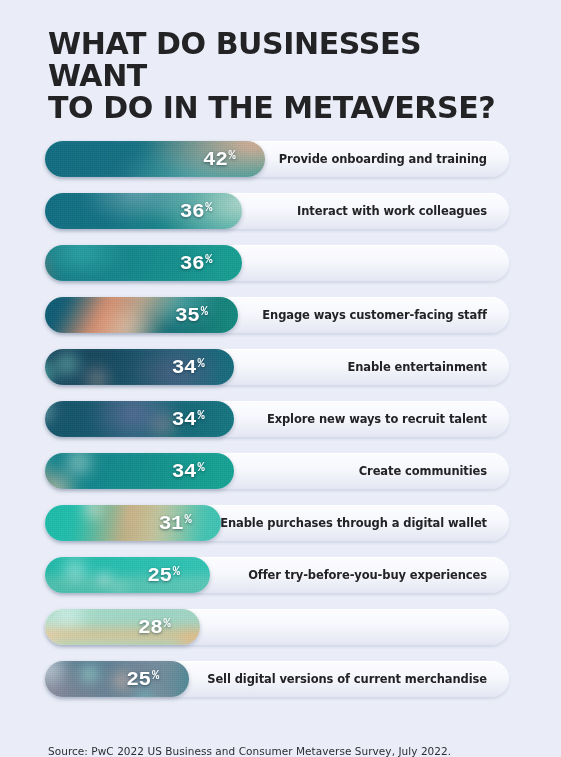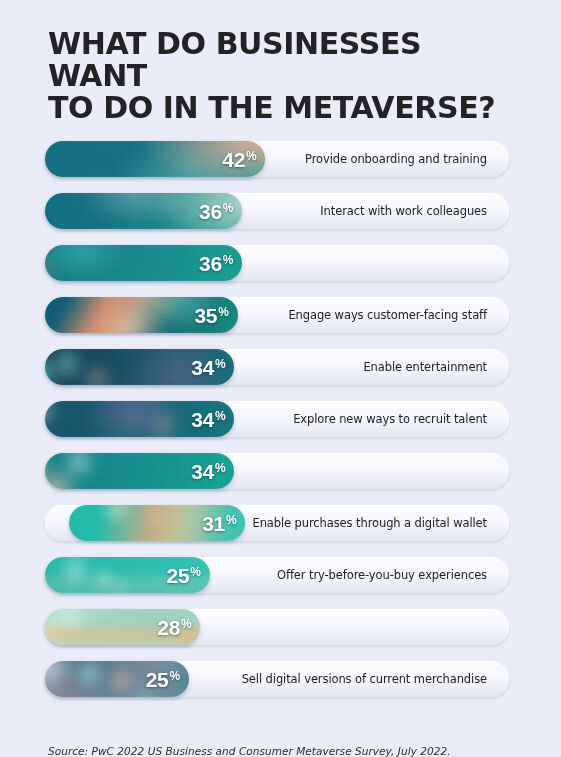--- a/index.html
+++ b/index.html
@@ -90,26 +90,26 @@
     opacity: 0.22;
     background-image:
       repeating-linear-gradient(0deg, rgba(255,255,255,.10) 0 1px, rgba(0,0,0,.10) 1px 2px),
       repeating-linear-gradient(90deg, rgba(255,255,255,.08) 0 1px, rgba(0,0,0,.08) 1px 2px);
   }
 
   .value {
     position: relative;
     z-index: 3;
     color: #ffffff;
-    font-family: Liberation Sans, sans-serif;
+    font-family: Liberation Mono, monospace;
     font-weight: 700;
     font-size: 21px;
     line-height: 1;
     letter-spacing: -0.3px;
-    padding-right: 9px;
+    padding-right: 30px;
     text-shadow: 0 1px 3px rgba(0,40,55,0.55);
     display: flex;
     align-items: flex-start;
     justify-content: space-between;
   }
   .value .pct {
     font-size: 12px;
     line-height: 1;
     margin-top: 1px;
     margin-left: 1px;
@@ -121,35 +121,34 @@
     right: 22px;
     top: 0;
     height: 36px;
     display: flex;
     align-items: center;
     justify-content: flex-end;
     text-align: right;
     z-index: 2;
     color: #232326;
     font-family: "DejaVu Sans", sans-serif;
-    font-weight: 400;
+    font-weight: 700;
     font-size: 11.5px;
     line-height: 1.25;
     letter-spacing: -0.1px;
     white-space: pre-line;
   }
 
   
   .source {
     margin: 20px 48px 0 48px;
     font-family: "DejaVu Sans", sans-serif;
     font-size: 10.5px;
     color: #2d2d33;
     letter-spacing: 0.05px;
-    font-style: italic;
   }
 </style>
 </head>
 <body>
 
 <div class="infographic">
 
   <div class="title-block">
     <h1 class="chart-title">WHAT DO BUSINESSES WANT
 TO DO IN THE METAVERSE?</h1>
@@ -222,33 +221,34 @@
           <div class="tex" style="background-image: radial-gradient(circle at 7% 70%, rgba(245, 165, 120, 0.85) 0%, rgba(245, 165, 120, 0) 9%), radial-gradient(circle at 17% 34%, rgba(190, 225, 230, 0.55) 0%, rgba(190, 225, 230, 0) 8%), radial-gradient(22% 95% at 48% 40%, rgba(150, 120, 180, 0.5) 0%, rgba(150, 120, 180, 0) 72%), radial-gradient(circle at 58% 60%, rgba(200, 160, 150, 0.45) 0%, rgba(200, 160, 150, 0) 10%), radial-gradient(32% 130% at 96% 55%, rgba(22, 130, 135, 0.75) 0%, rgba(22, 130, 135, 0) 76%), linear-gradient(100deg, rgb(18, 75, 99) 0%, rgb(20, 89, 110) 40%, rgb(20, 113, 126) 76%, rgb(23, 127, 132) 100%);"></div>
           <div class="grain"></div>
           <div class="value">
             <span>34</span>
             <span class="pct">%</span>
           </div>
         </div>
       </div>
       <div class="bar-row">
         <div class="bar-track"></div>
+        <div class="bar-label">Create communities</div>
         <div class="bar-fill" style="width: 40.8%;">
           <div class="tex" style="background-image: radial-gradient(circle at 10% 78%, rgba(246, 150, 95, 0.9) 0%, rgba(246, 150, 95, 0) 13%), radial-gradient(circle at 22% 84%, rgba(250, 210, 180, 0.7) 0%, rgba(250, 210, 180, 0) 11%), radial-gradient(circle at 14% 30%, rgba(150, 230, 215, 0.7) 0%, rgba(150, 230, 215, 0) 9%), radial-gradient(circle at 30% 34%, rgba(205, 235, 225, 0.6) 0%, rgba(205, 235, 225, 0) 9%), radial-gradient(40% 130% at 92% 55%, rgba(22, 165, 150, 0.8) 0%, rgba(22, 165, 150, 0) 74%), linear-gradient(100deg, rgb(16, 117, 133) 0%, rgb(18, 135, 140) 38%, rgb(20, 160, 146) 75%, rgb(22, 171, 149) 100%);"></div>
           <div class="grain"></div>
           <div class="value">
             <span>34</span>
             <span class="pct">%</span>
           </div>
         </div>
       </div>
       <div class="bar-row">
         <div class="bar-track"></div>
         <div class="bar-label">Enable purchases through a digital wallet</div>
-        <div class="bar-fill" style="width: 38%; margin-left: 24px;">
+        <div class="bar-fill" style="width: 38%;">
           <div class="tex" style="background-image: linear-gradient(100deg, rgba(0, 0, 0, 0) 30%, rgba(235, 170, 120, 0.75) 48%, rgba(245, 205, 165, 0.55) 60%, rgba(0, 0, 0, 0) 76%), linear-gradient(96deg, rgba(0, 0, 0, 0) 40%, rgba(215, 195, 140, 0.5) 56%, rgba(0, 0, 0, 0) 72%), radial-gradient(circle at 36% 24%, rgba(215, 245, 240, 0.85) 0%, rgba(215, 245, 240, 0) 8%), radial-gradient(circle at 49% 36%, rgba(200, 240, 238, 0.7) 0%, rgba(200, 240, 238, 0) 7%), linear-gradient(100deg, rgb(27, 182, 164) 0%, rgb(33, 191, 174) 34%, rgb(54, 195, 178) 62%, rgb(78, 198, 184) 100%);"></div>
           <div class="grain"></div>
           <div class="value">
             <span>31</span>
             <span class="pct">%</span>
           </div>
         </div>
       </div>
       <div class="bar-row">
         <div class="bar-track"></div>

